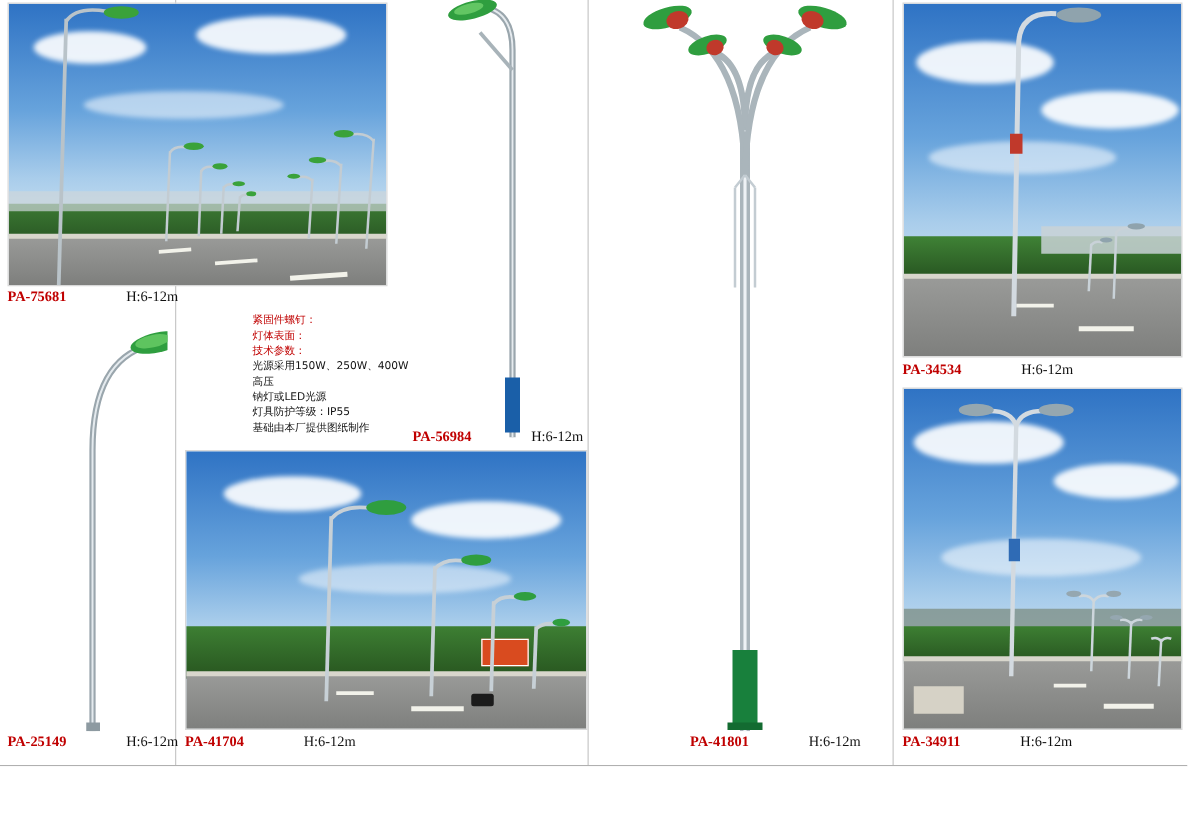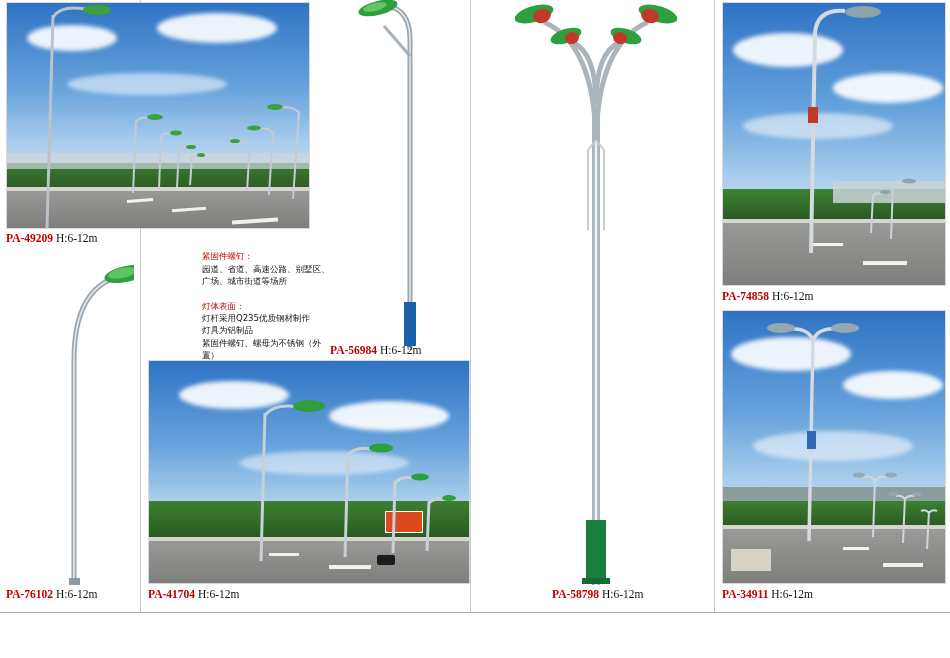--- a/index.html
+++ b/index.html
@@ -50,20 +50,21 @@
     color: #1a1a1a;
     font-family: "Liberation Serif", serif;
     white-space: nowrap;
   }
   .caption .code {
     color: #c00000;
     font-weight: bold;
   }
   .caption .h {
     color: #111;
+    margin-left: 45px;
   }
 
   
   .photo {
     position: absolute;
     overflow: hidden;
     border: 1px solid #d8d8d8;
   }
   .sky {
     position: absolute;
@@ -162,59 +163,52 @@
       <ellipse cx="148" cy="114" rx="8" ry="3" fill="#3aa23a"></ellipse>
       <ellipse cx="169" cy="130" rx="6" ry="2.5" fill="#3aa23a"></ellipse>
       <ellipse cx="184" cy="144" rx="5" ry="2" fill="#3aa23a"></ellipse>
       <ellipse cx="194" cy="152" rx="4" ry="2" fill="#3aa23a"></ellipse>
       <ellipse cx="268" cy="104" rx="8" ry="3" fill="#3aa23a"></ellipse>
       <ellipse cx="247" cy="125" rx="7" ry="2.5" fill="#3aa23a"></ellipse>
       <ellipse cx="228" cy="138" rx="5" ry="2" fill="#3aa23a"></ellipse>
     </svg>
   </div>
   <div class="caption" style="left:6px; top:232px;">
-    <span class="code">PA-49209</span>
+    <span class="code">PA-75681</span>
     <span class="h">H:6-12m</span>
   </div>
 
   <svg class="pole-art" style="left:14px; top:240px;" width="120" height="345" viewBox="0 0 120 345">
     <path d="M60 345 L60 120 q0 -72 46 -84" stroke="#9aa6ad" stroke-width="5" fill="none"></path>
     <path d="M60 345 L60 120 q0 -72 46 -84" stroke="#e4eaee" stroke-width="1.6" fill="none"></path>
     <ellipse cx="112" cy="34" rx="22" ry="8" fill="#2f9e3f" transform="rotate(-12 112 34)"></ellipse>
     <ellipse cx="108" cy="33" rx="14" ry="5" fill="#5ec45f" transform="rotate(-12 108 33)"></ellipse>
     <rect x="55" y="338" width="11" height="7" fill="#8d9aa1"></rect>
   </svg>
   <div class="caption" style="left:6px; top:588px;">
-    <span class="code">PA-76102</span>
+    <span class="code">PA-25149</span>
     <span class="h">H:6-12m</span>
   </div>
 
   <svg class="pole-art" style="left:348px; top:0px;" width="120" height="350" viewBox="0 0 120 350">
     <path d="M62 350 L62 40 q0 -30 -22 -34" stroke="#9aa6ad" stroke-width="5" fill="none"></path>
     <path d="M62 350 L62 40 q0 -30 -22 -34" stroke="#e6ebef" stroke-width="1.5" fill="none"></path>
     <path d="M62 56 L36 26" stroke="#a8b3b9" stroke-width="3" fill="none"></path>
     <ellipse cx="30" cy="8" rx="20" ry="7" fill="#2f9e3f" transform="rotate(-14 30 8)"></ellipse>
     <ellipse cx="27" cy="7" rx="12" ry="4" fill="#62c663" transform="rotate(-14 27 7)"></ellipse>
     <rect x="56" y="302" width="12" height="44" fill="#1a5fa8"></rect>
   </svg>
   <div class="caption" style="left:330px; top:344px;">
     <span class="code">PA-56984</span>
     <span class="h">H:6-12m</span>
   </div>
 
   <div class="spec-block" style="left:202px; top:238px; width:130px;">
     <span class="spec-head">紧固件螺钉：</span>
-    <div>园道、省道、高速公路、别墅区、
-广场、城市街道等场所</div>
     <span class="spec-head">灯体表面：</span>
-    <div>灯杆采用Q235优质钢材制作
-灯具为铝制品
-紧固件螺钉、螺母为不锈钢（外置）
-灯体内外热镀锌防腐处理，灯体表面
-喷优质户外氟碳喷漆</div>
     <span class="spec-head">技术参数：</span>
     <div>光源采用150W、250W、400W高压
 钠灯或LED光源
 灯具防护等级：IP55
 基础由本厂提供图纸制作</div>
   </div>
 
   <div class="photo" style="left:148px; top:360px; width:320px; height:222px;">
     <div class="sky"></div>
     <div class="cloud" style="left:30px; top:20px; width:110px; height:28px;"></div>
@@ -274,21 +268,21 @@
       <ellipse cx="172" cy="14" rx="20" ry="8" fill="#2f9e3f" transform="rotate(16 172 14)"></ellipse>
       <ellipse cx="164" cy="16" rx="9" ry="7" fill="#c0392b" transform="rotate(16 164 16)"></ellipse>
       <ellipse cx="140" cy="36" rx="16" ry="7" fill="#2f9e3f" transform="rotate(18 140 36)"></ellipse>
       <ellipse cx="134" cy="38" rx="7" ry="6" fill="#c0392b" transform="rotate(18 134 38)"></ellipse>
     </g>
 
     <rect x="100" y="520" width="20" height="62" fill="#18803c"></rect>
     <rect x="96" y="578" width="28" height="6" fill="#136b31"></rect>
   </svg>
   <div class="caption" style="left:552px; top:588px;">
-    <span class="code">PA-58798</span>
+    <span class="code">PA-41801</span>
     <span class="h">H:6-12m</span>
   </div>
 
   <div class="photo" style="left:722px; top:2px; width:222px; height:282px;">
     <div class="sky"></div>
     <div class="cloud" style="left:10px; top:30px; width:110px; height:34px;"></div>
     <div class="cloud" style="left:110px; top:70px; width:110px; height:30px;"></div>
     <div class="cloud" style="left:20px; top:110px; width:150px; height:26px; opacity:.6;"></div>
     <div class="treeline" style="top:186px; height:34px; background:linear-gradient(#3f8236,#275420);"></div>
     <div style="position:absolute; left:110px; top:178px; width:112px; height:22px; background:#c9d2d6; opacity:.85;"></div>
@@ -304,21 +298,21 @@
         <path d="M168 236 L170 182"></path>
           <path d="M170 183 q4 -5 12 -3"></path>
         <path d="M148 230 L150 192"></path>
           <path d="M150 193 q3 -4 9 -2"></path>
       </g>
       <ellipse cx="186" cy="178" rx="7" ry="2.5" fill="#8fa3ad"></ellipse>
       <ellipse cx="162" cy="189" rx="5" ry="2" fill="#8fa3ad"></ellipse>
     </svg>
   </div>
   <div class="caption" style="left:722px; top:290px;">
-    <span class="code">PA-74858</span>
+    <span class="code">PA-34534</span>
     <span class="h">H:6-12m</span>
   </div>
 
   <div class="photo" style="left:722px; top:310px; width:222px; height:272px;">
     <div class="sky"></div>
     <div class="cloud" style="left:8px; top:26px; width:120px; height:34px;"></div>
     <div class="cloud" style="left:120px; top:60px; width:100px; height:28px;"></div>
     <div class="cloud" style="left:30px; top:120px; width:160px; height:30px; opacity:.6;"></div>
     <div style="position:absolute; left:0; top:176px; width:100%; height:22px; background:#7f9188; opacity:.8;"></div>
     <div class="treeline" style="top:190px; height:30px; background:linear-gradient(#3d7f33,#27541f);"></div>

